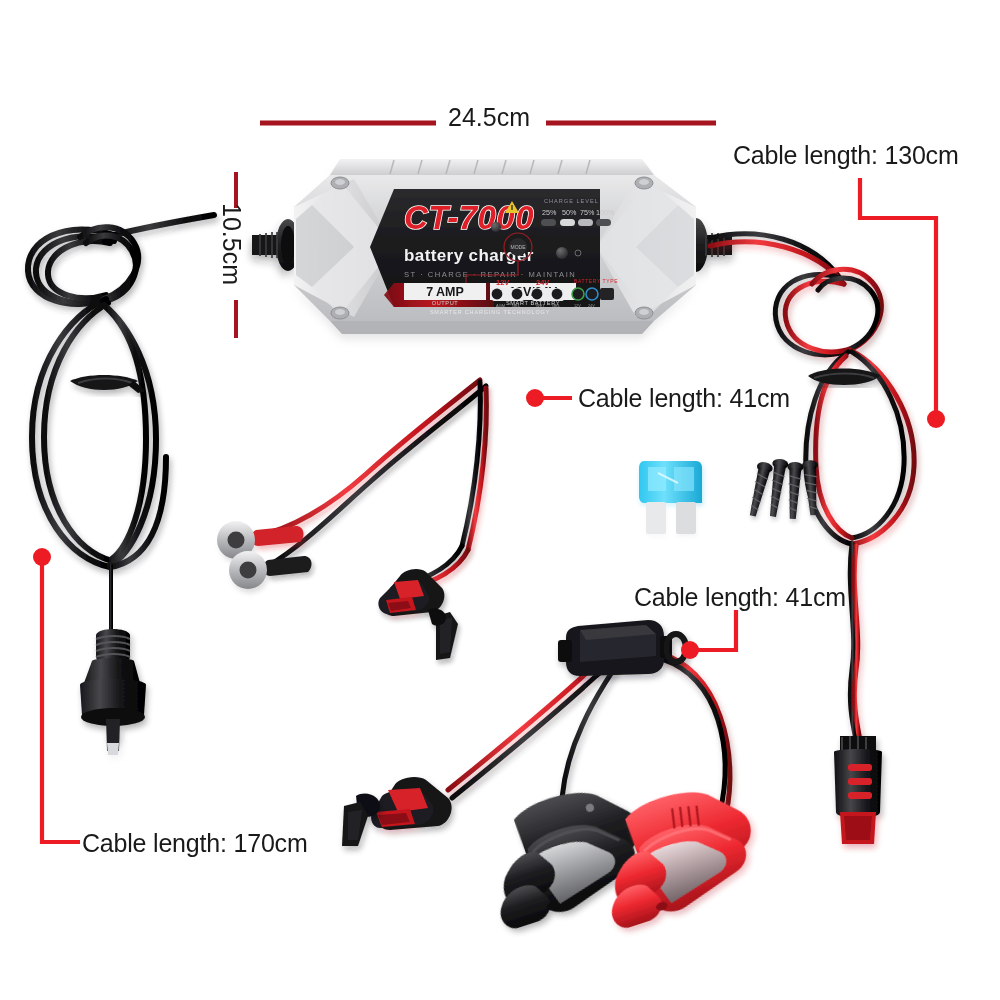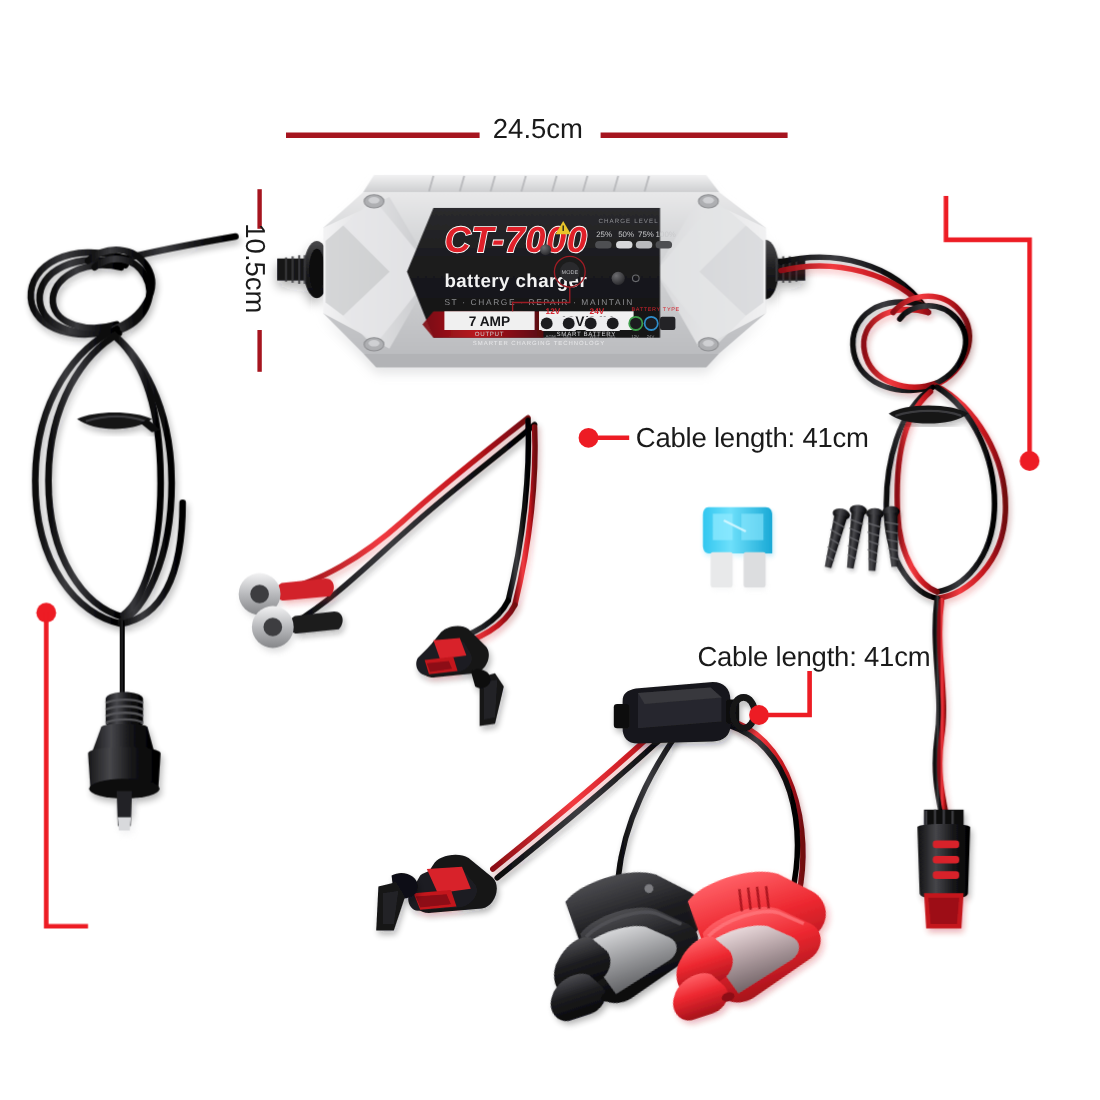--- a/index.html
+++ b/index.html
@@ -323,20 +323,21 @@
       </g>
     </svg>
   </div>
 
   <div class="abs" style="left:30px;top:545px;width:120px;height:310px;">
     <svg width="120" height="310" viewBox="0 0 120 310">
       <circle cx="12" cy="12" r="9" fill="#ed1c24"></circle>
       <path d="M12,12 L12,297 L50,297" stroke="#ed1c24" stroke-width="4.2" fill="none"></path>
     </svg>
   </div>
+  <div class="abs callout" style="left:82px;top:829px;">Cable length: 170cm</div>
 
   <div class="abs" style="left:700px;top:200px;width:300px;height:660px;">
     <svg width="300" height="660" viewBox="0 0 300 660">
       <defs>
         <linearGradient id="redCab" x1="0" y1="0" x2="1" y2="0">
           <stop offset="0%" stop-color="#8c0d13"></stop>
           <stop offset="35%" stop-color="#f23a3f"></stop>
           <stop offset="70%" stop-color="#c4161d"></stop>
           <stop offset="100%" stop-color="#720a10"></stop>
         </linearGradient>
@@ -408,20 +409,21 @@
       </g>
     </svg>
   </div>
 
   <div class="abs" style="left:858px;top:176px;width:110px;height:254px;">
     <svg width="110" height="254" viewBox="0 0 110 254">
       <path d="M2,2 L2,42 L78,42 L78,240" stroke="#ed1c24" stroke-width="4.2" fill="none"></path>
       <circle cx="78" cy="243" r="9" fill="#ed1c24"></circle>
     </svg>
   </div>
+  <div class="abs callout" style="left:733px;top:141px;">Cable length: 130cm</div>
 
   <div class="abs" style="left:150px;top:370px;width:360px;height:340px;">
     <svg width="360" height="340" viewBox="0 0 360 340">
       <defs>
         <linearGradient id="rh-blk" x1="0" y1="0" x2="1" y2="0">
           <stop offset="0%" stop-color="#08080a"></stop>
             <stop offset="40%" stop-color="#3b3b3f"></stop>
           <stop offset="75%" stop-color="#0f0f11"></stop>
             <stop offset="100%" stop-color="#000000"></stop>
         </linearGradient>

